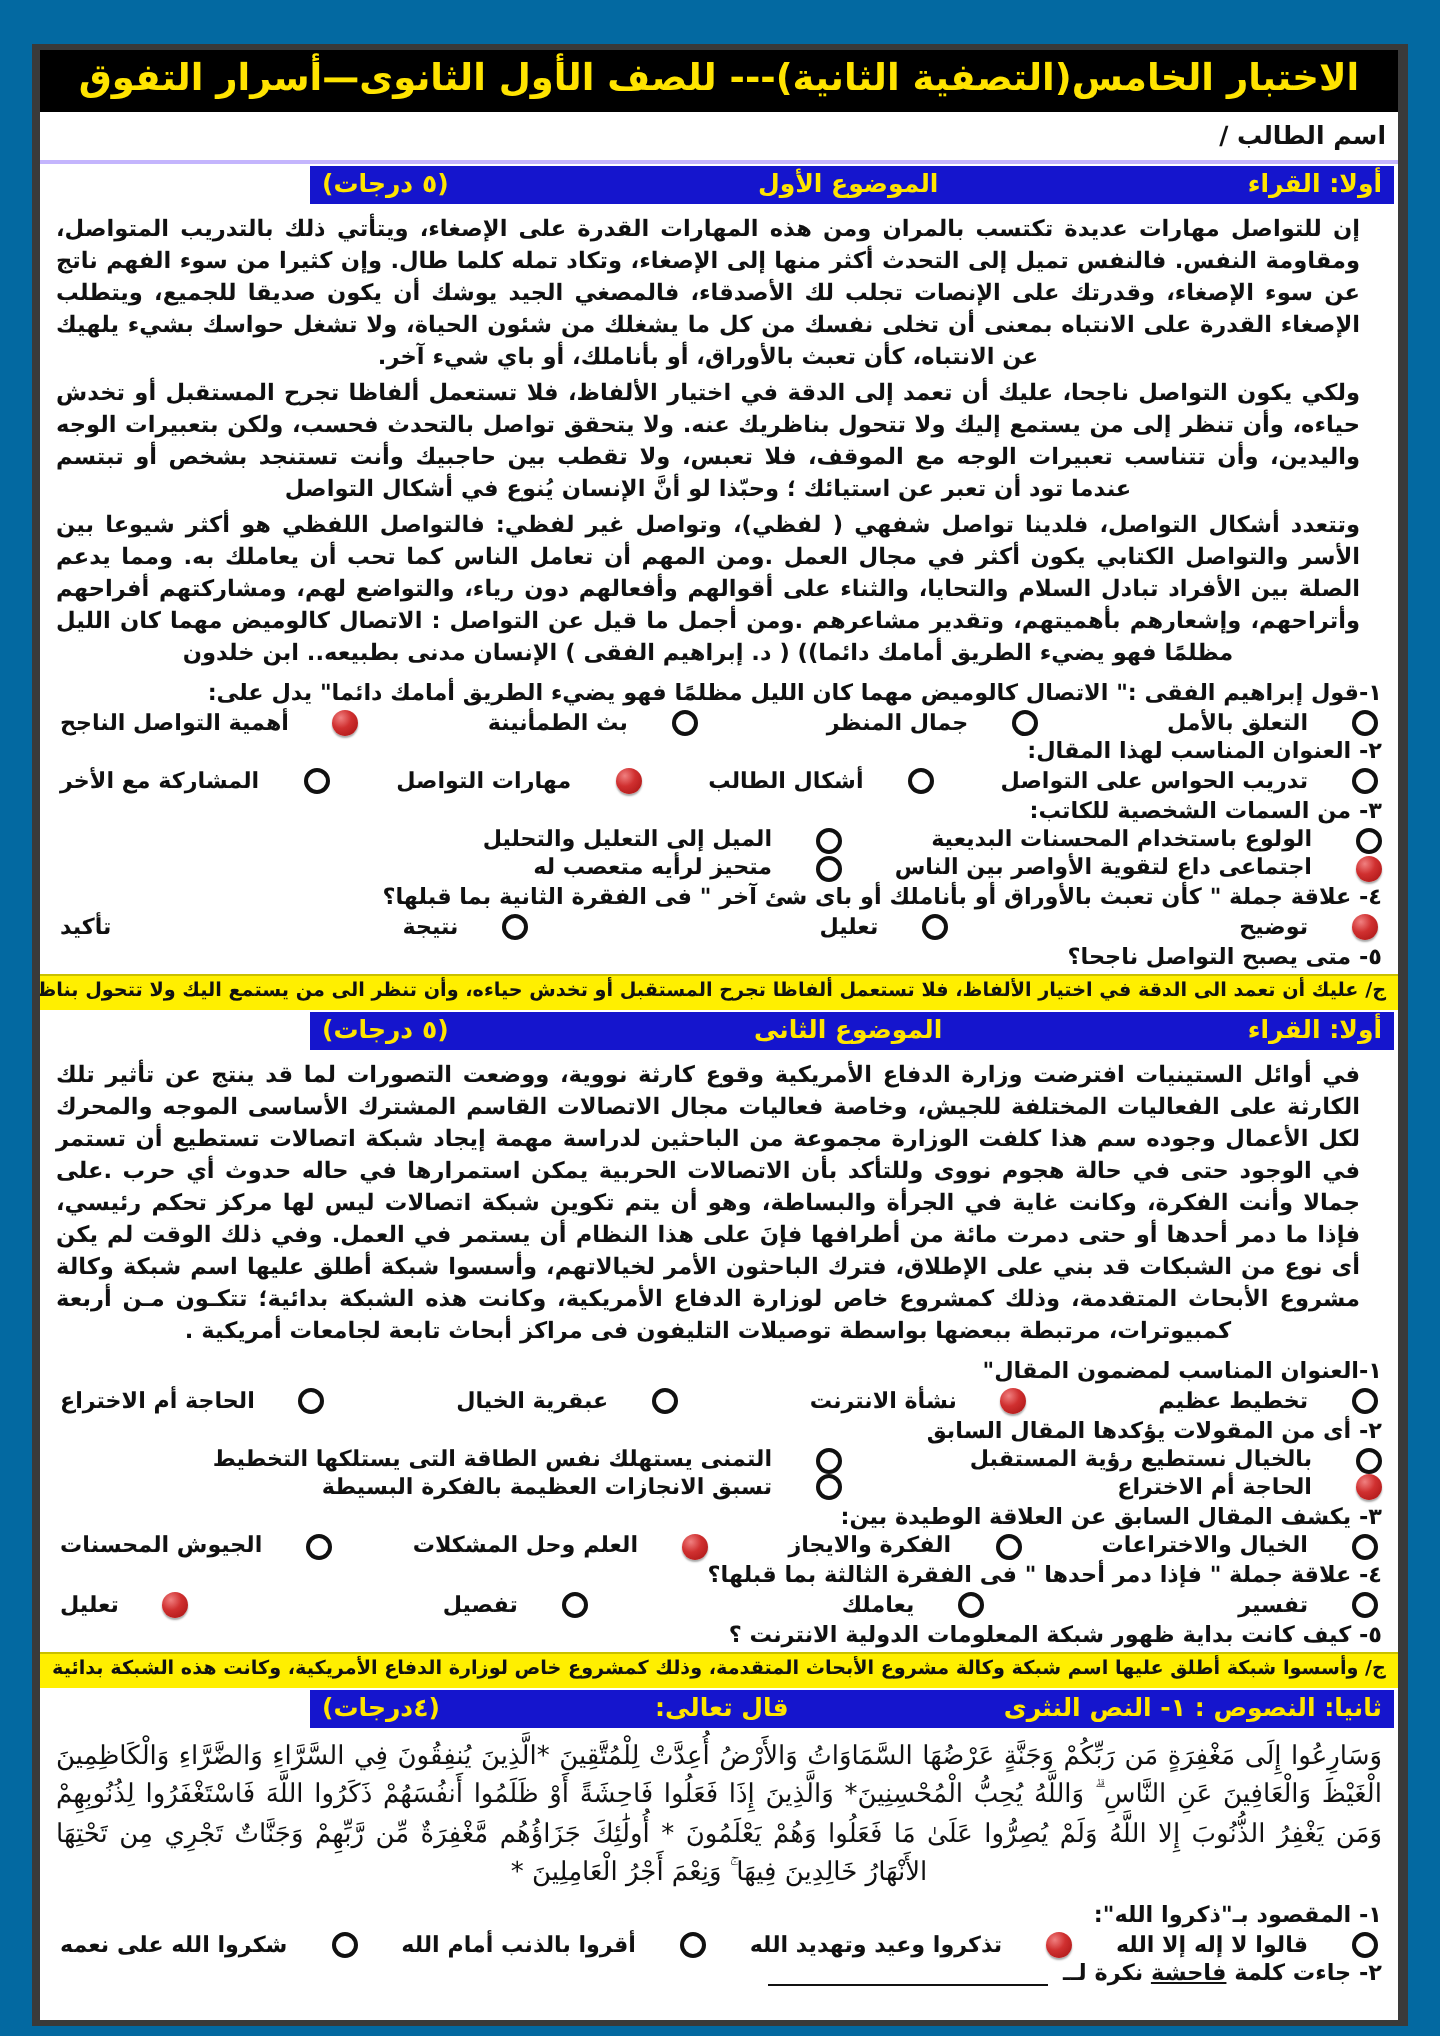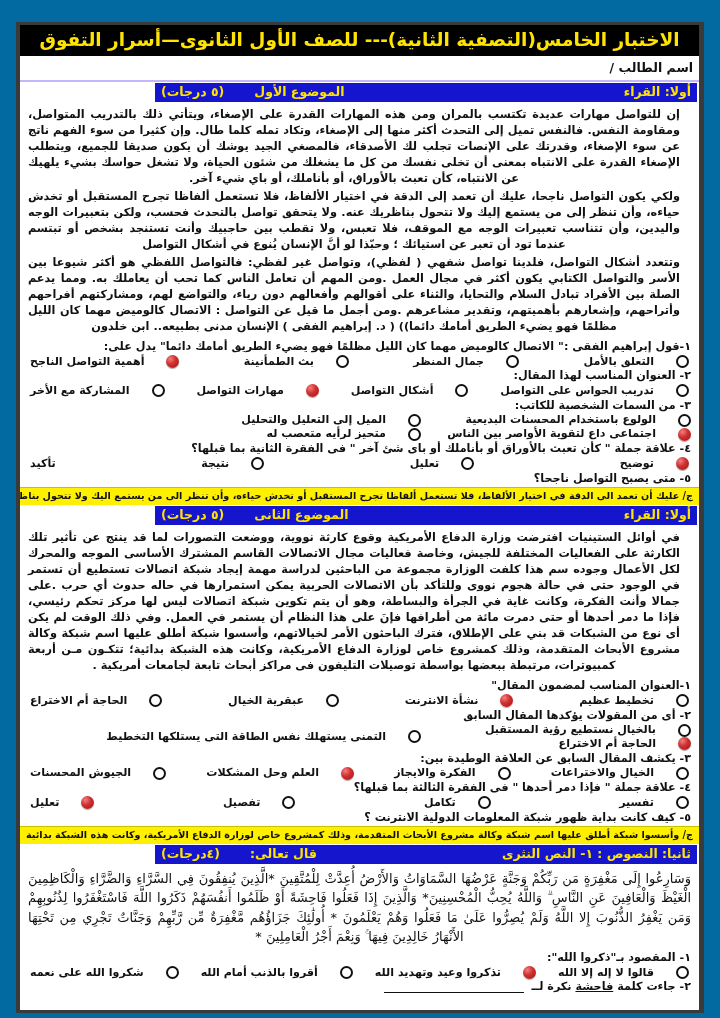--- a/index.html
+++ b/index.html
@@ -71,21 +71,21 @@
     font-size: 12.5px;
     padding: 2px 6px 3px 6px;
     display: flex;
     align-items: center;
     white-space: nowrap;
     line-height: 1.1;
   }
   .blue-bar .inner .seg-a { flex: 0 0 auto; }
   .blue-bar .inner .seg-mid {
     flex: 1 1 auto;
-    text-align: left;
+    text-align: center;
     padding: 0 30px;
   }
   .blue-bar .inner .seg-c { flex: 0 0 auto; }
 
   .bar-w1 { width: 530px; }
   .bar-w2 { width: 530px; }
 
   
   .passage {
     font-size: 11.3px;
@@ -246,21 +246,21 @@
       </div>
 
       <div class="qstem">٢- العنوان المناسب لهذا المقال:</div>
       <div class="opt-grid4">
         <div class="opt">
             <span class="bullet"></span>
             <span>تدريب الحواس على التواصل</span>
           </div>
         <div class="opt">
             <span class="bullet"></span>
-            <span>أشكال التواصل</span>
+            <span>أشكال الطالب</span>
           </div>
         <div class="opt">
             <span class="bullet filled"></span>
             <span>مهارات التواصل</span>
           </div>
         <div class="opt">
             <span class="bullet"></span>
             <span>المشاركة مع الأخر</span>
           </div>
       </div>
@@ -347,20 +347,24 @@
           </div>
       </div>
 
       <div class="qstem">٢- أى من المقولات يؤكدها المقال السابق</div>
       <div class="opt-grid2x2">
         <div class="opt-col col-right">
           <div class="opt">
               <span class="bullet"></span>
               <span>التمنى يستهلك نفس الطاقة التى يستلكها التخطيط</span>
             </div>
+          <div class="opt">
+              <span class="bullet"></span>
+              <span>تسبق الانجازات العظيمة بالفكرة البسيطة</span>
+            </div>
         </div>
         <div class="opt-col col-mid">
           <div class="opt">
               <span class="bullet"></span>
               <span>بالخيال نستطيع رؤية المستقبل</span>
             </div>
           <div class="opt">
               <span class="bullet filled"></span>
               <span>الحاجة أم الاختراع</span>
             </div>
@@ -388,21 +392,21 @@
       </div>
 
       <div class="qstem">٤-  علاقة جملة " فإذا دمر أحدها " فى الفقرة الثالثة بما قبلها؟</div>
       <div class="opt-grid4">
         <div class="opt">
             <span class="bullet"></span>
             <span>تفسير</span>
           </div>
         <div class="opt">
             <span class="bullet"></span>
-            <span>تكامل</span>
+            <span>يعاملك</span>
           </div>
         <div class="opt">
             <span class="bullet"></span>
             <span>تفصيل</span>
           </div>
         <div class="opt">
             <span class="bullet filled"></span>
             <span>تعليل</span>
           </div>
       </div>

